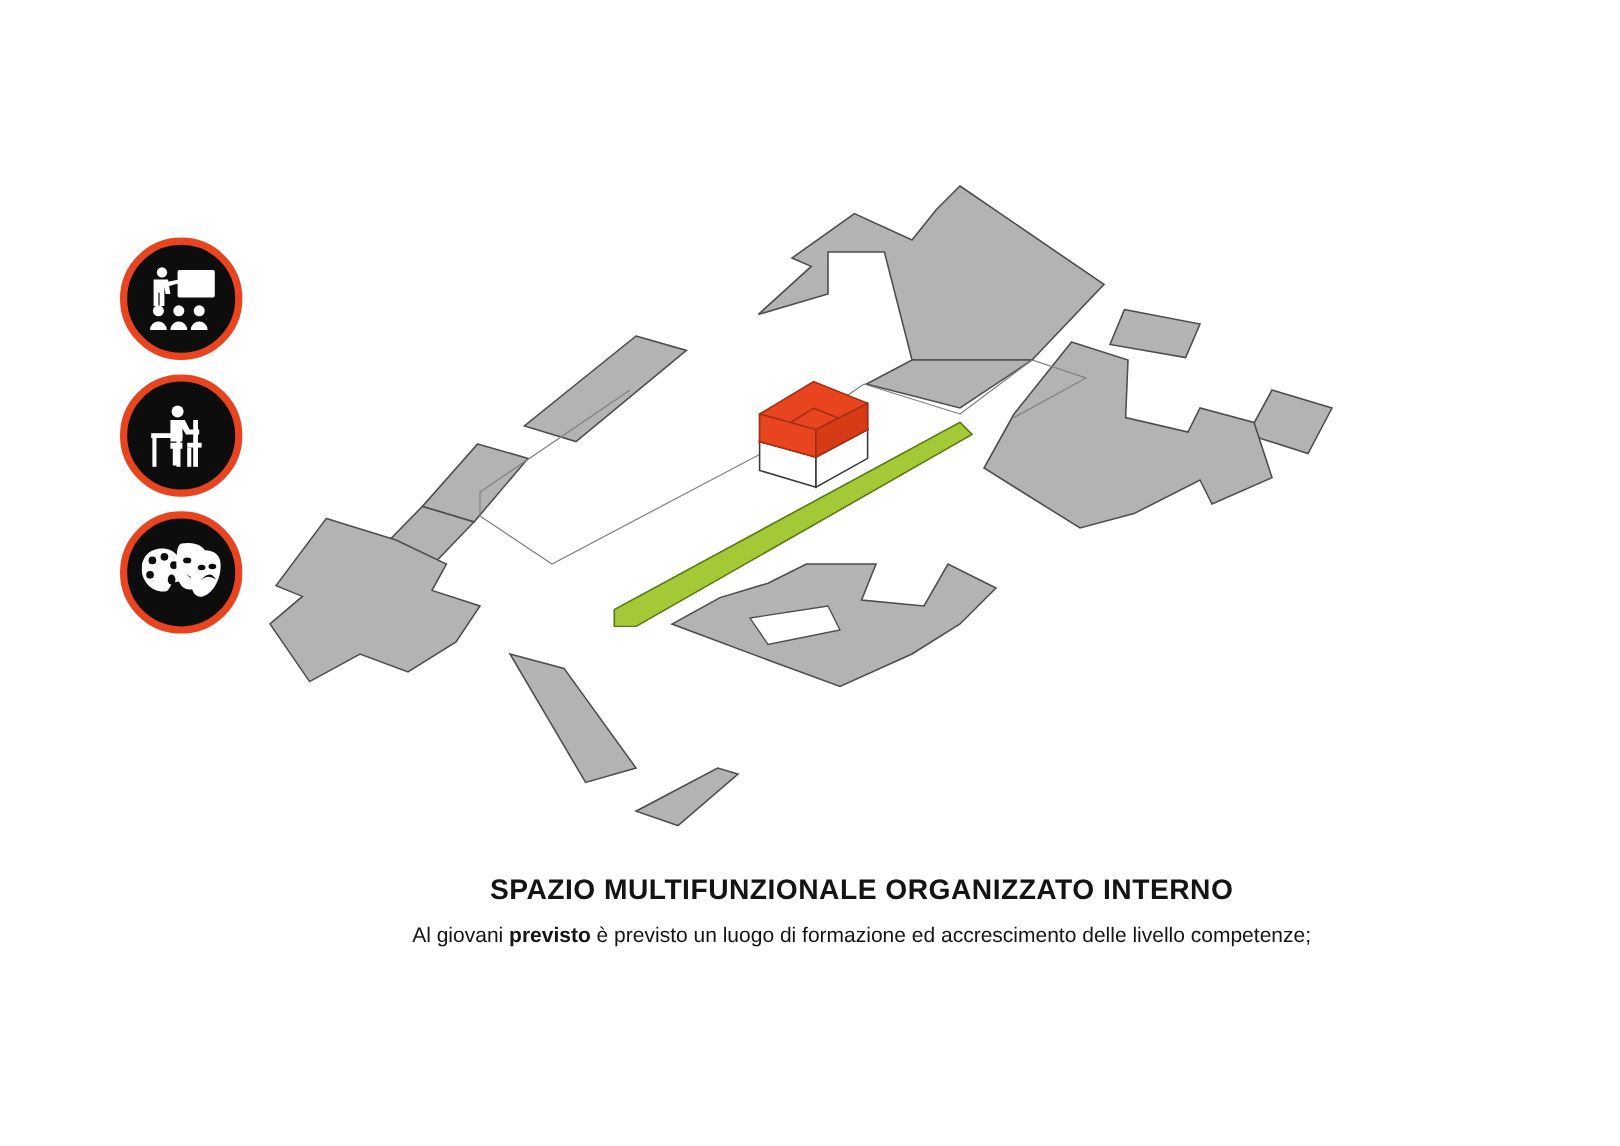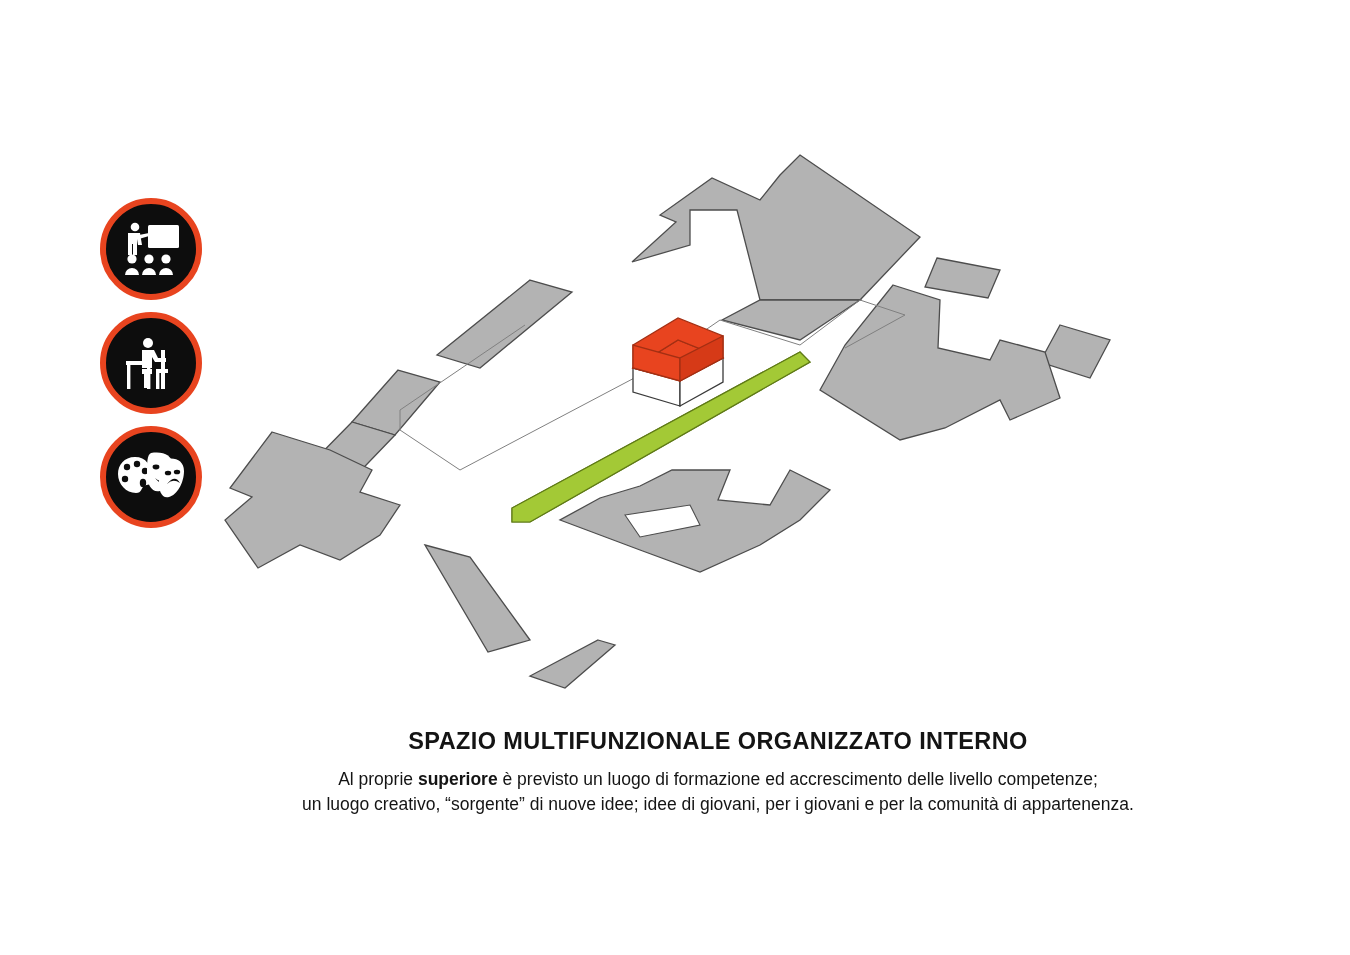--- a/index.html
+++ b/index.html
@@ -188,18 +188,17 @@
           <path d="M49 35 q6 -6 13 -1 q-5 -9 -13 1 z" fill="#0d0d0d"></path>
         </g>
       </svg>
     </div>
 
   </div>
 
   <div class="caption">
     <h1 class="caption-title">SPAZIO MULTIFUNZIONALE ORGANIZZATO INTERNO</h1>
     <p class="caption-body">
-      <span>Al proprie </span><b>superiore</b><span> è previsto un luogo di formazione ed accrescimento delle livello competenze;</span><br>
-      <span>un luogo creativo, “sorgente” di nuove idee; idee di giovani, per i giovani e per la comunità di appartenenza.</span>
+      <span>Al giovani </span><b>previsto</b><span> è previsto un luogo di formazione ed accrescimento delle livello competenze;</span><br>
     </p>
   </div>
 
 </div>
 
 </body></html>

